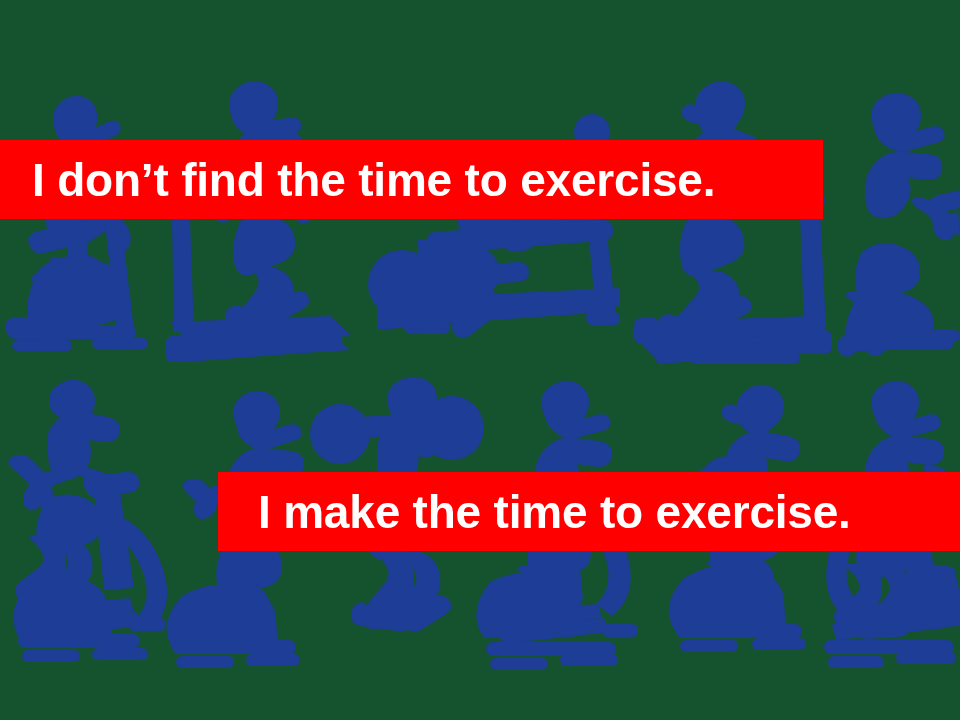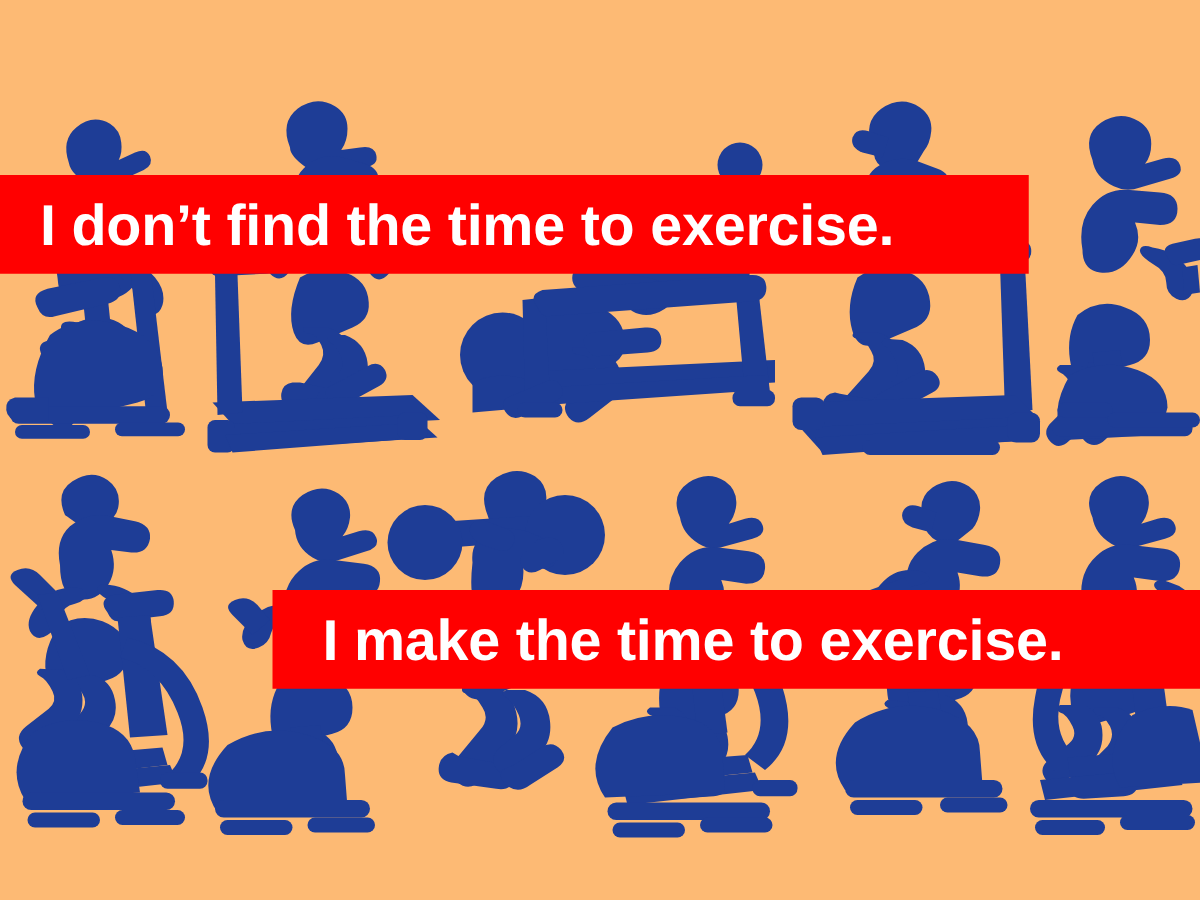--- a/index.html
+++ b/index.html
@@ -8,21 +8,21 @@
     padding: 0;
     background: #ffffff;
   }
   body {
     font-family: "Liberation Sans", sans-serif;
   }
   #slide {
     position: relative;
     width: 960px;
     height: 720px;
-    background: #fdba74;
+    background: #14532d;
     overflow: hidden;
   }
   .art-layer {
     position: absolute;
     left: 0;
     top: 0;
     width: 960px;
     height: 720px;
   }
   .art-layer svg {

